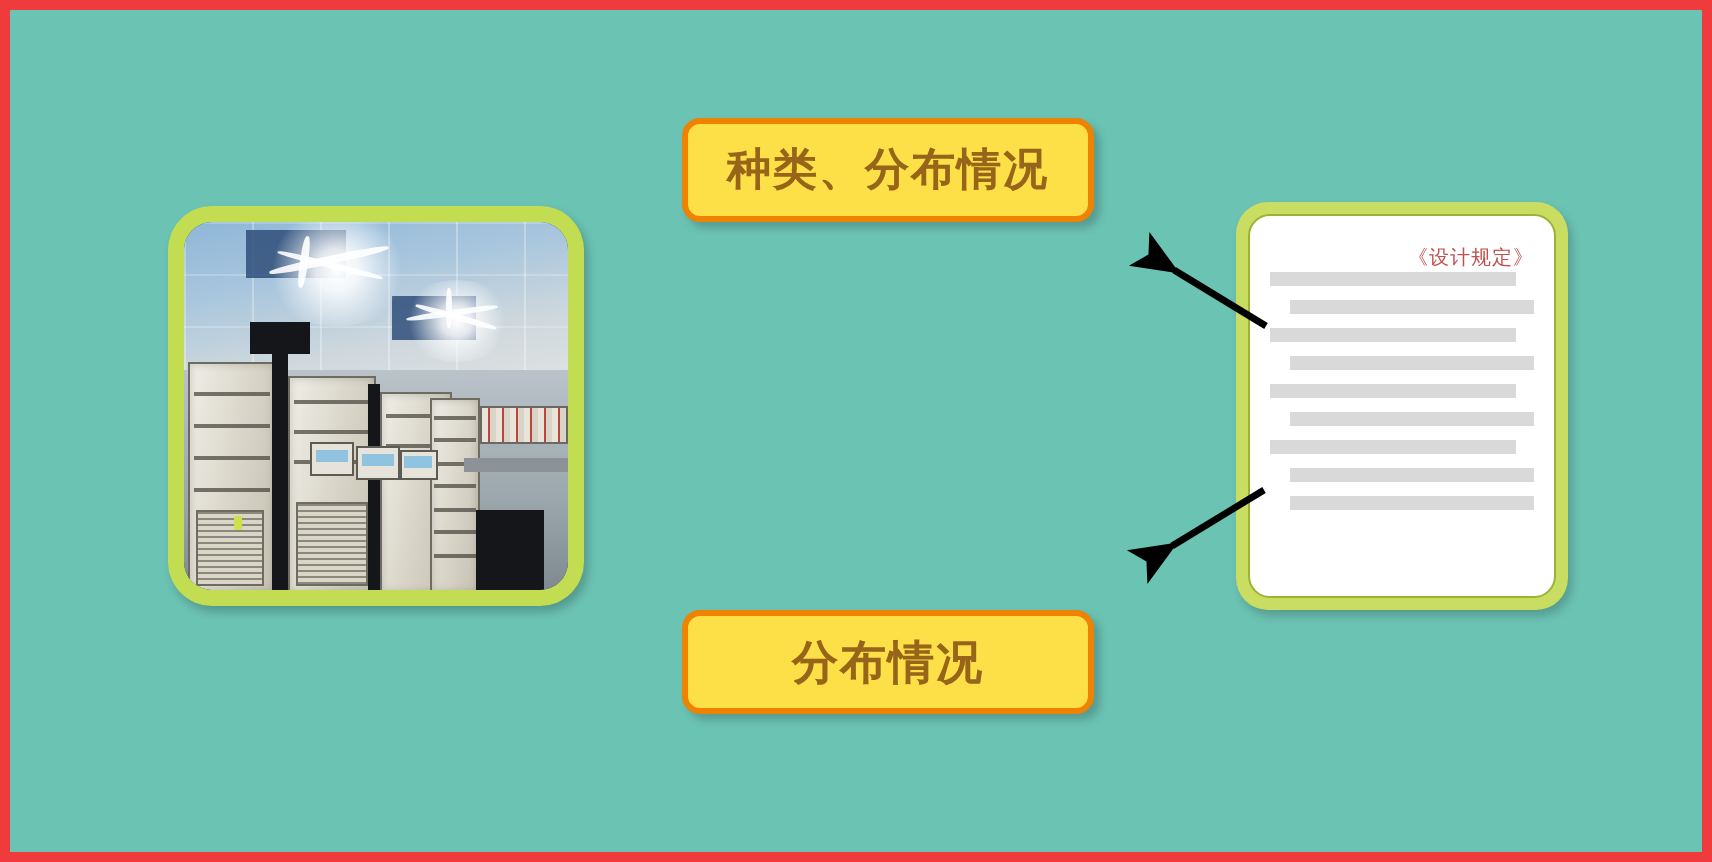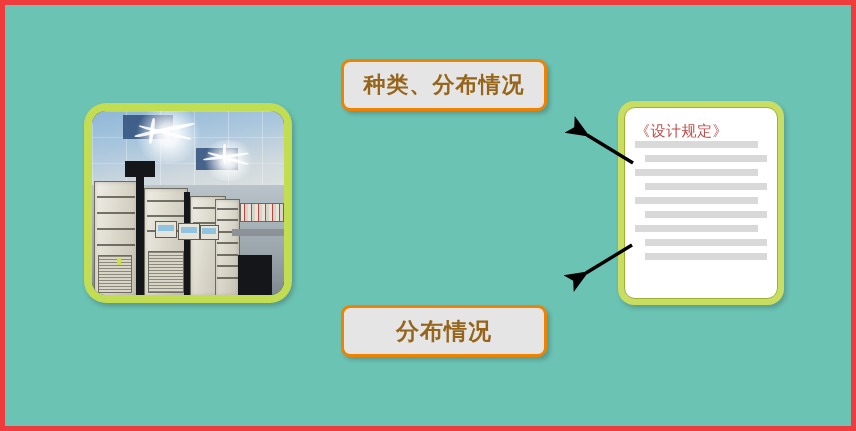--- a/index.html
+++ b/index.html
@@ -127,21 +127,21 @@
   }
   .ph-shelf {
     position: absolute;
     background: #8d9298;
   }
 
   
   .callout {
     position: absolute;
     box-sizing: border-box;
-    background: #e5e5e5;
+    background: #fde047;
     border: 3px solid #ef8200;
     border-radius: 9px;
     display: flex;
     align-items: center;
     justify-content: center;
     color: #96651a;
     font-weight: bold;
     letter-spacing: 1px;
     box-shadow: 3px 3px 4px rgba(0,0,0,0.20);
   }
@@ -178,23 +178,23 @@
     width: 100%;
     height: 100%;
     box-sizing: border-box;
     background: #ffffff;
     border: 1px solid #9bb233;
     border-radius: 11px;
     padding: 14px 10px 10px 10px;
     overflow: hidden;
   }
   #doc-title {
-    text-align: left;
+    text-align: right;
     color: #c0504d;
-    font-size: 15px;
+    font-size: 10px;
     letter-spacing: 0.5px;
   }
   .doc-line {
     height: 7px;
     background: #d9d9d9;
     margin-bottom: 7px;
   }
   .doc-line.indent {
     margin-left: 10px;
     margin-right: 0px;

